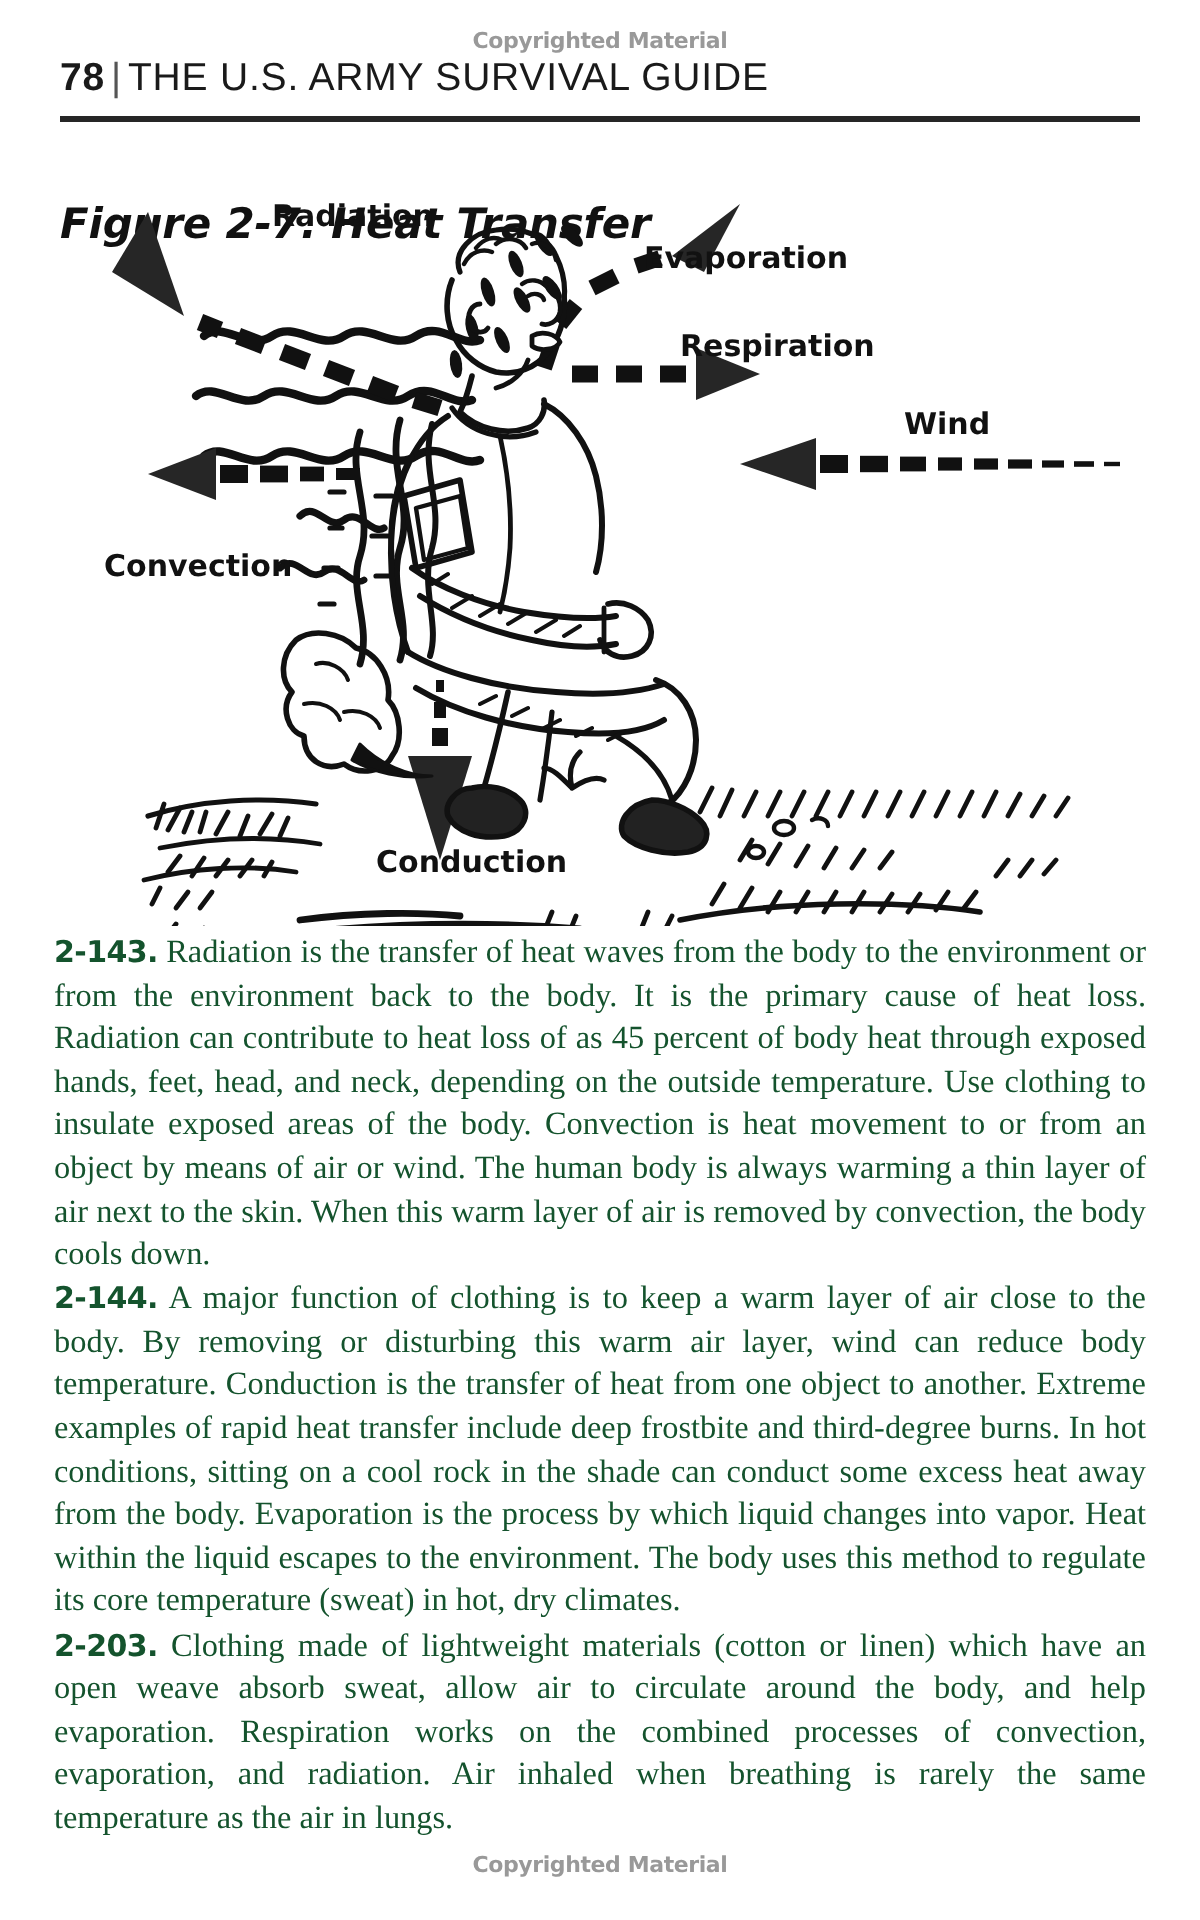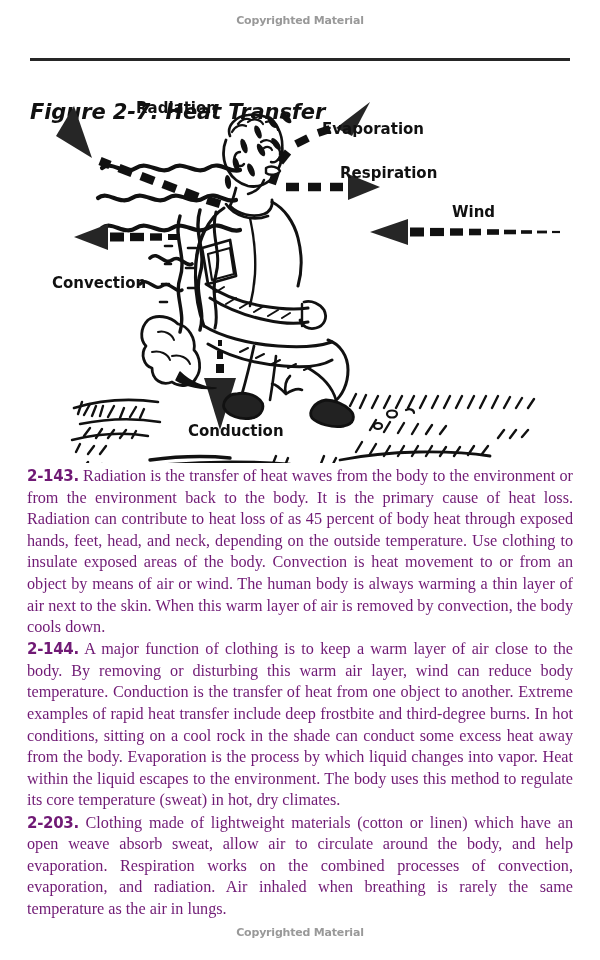--- a/index.html
+++ b/index.html
@@ -108,37 +108,40 @@
     top: 466px;
     width: 546px;
   }
   .para {
     font-family: "Liberation Serif", serif;
     font-size: 16.2px;
     line-height: 21.6px;
     text-align: justify;
     text-justify: inter-word;
     margin: 0 0 0.5px 0;
-    color: #701a75;
+    color: #14532d;
     hyphens: none;
   }
   .para .num {
     font-family: "DejaVu Sans", sans-serif;
     font-weight: bold;
     font-size: 15px;
     letter-spacing: -0.3px;
   }
 </style>
 </head>
 <body>
 
 <div class="page">
 
   <div class="watermark top">Copyrighted Material</div>
 
+  <div class="runhead">
+    <span class="pagenum">78</span><span class="sep">|</span><span class="title">THE U.S. ARMY SURVIVAL GUIDE</span>
+  </div>
 
   <div class="rule"></div>
 
   <div class="fig-caption">Figure 2-7. Heat Transfer</div>
 
   <div class="figure">
     <svg width="540" height="375" viewBox="0 0 540 375" xmlns="http://www.w3.org/2000/svg">
       <defs>
         <g id="wavy">
           <path d="M0,0 C10,-8 22,8 34,0 C46,-8 58,8 70,0 C82,-8 94,8 106,0 C118,-8 128,6 138,2" fill="none" stroke="#111" stroke-width="4.2" stroke-linecap="round"></path>

